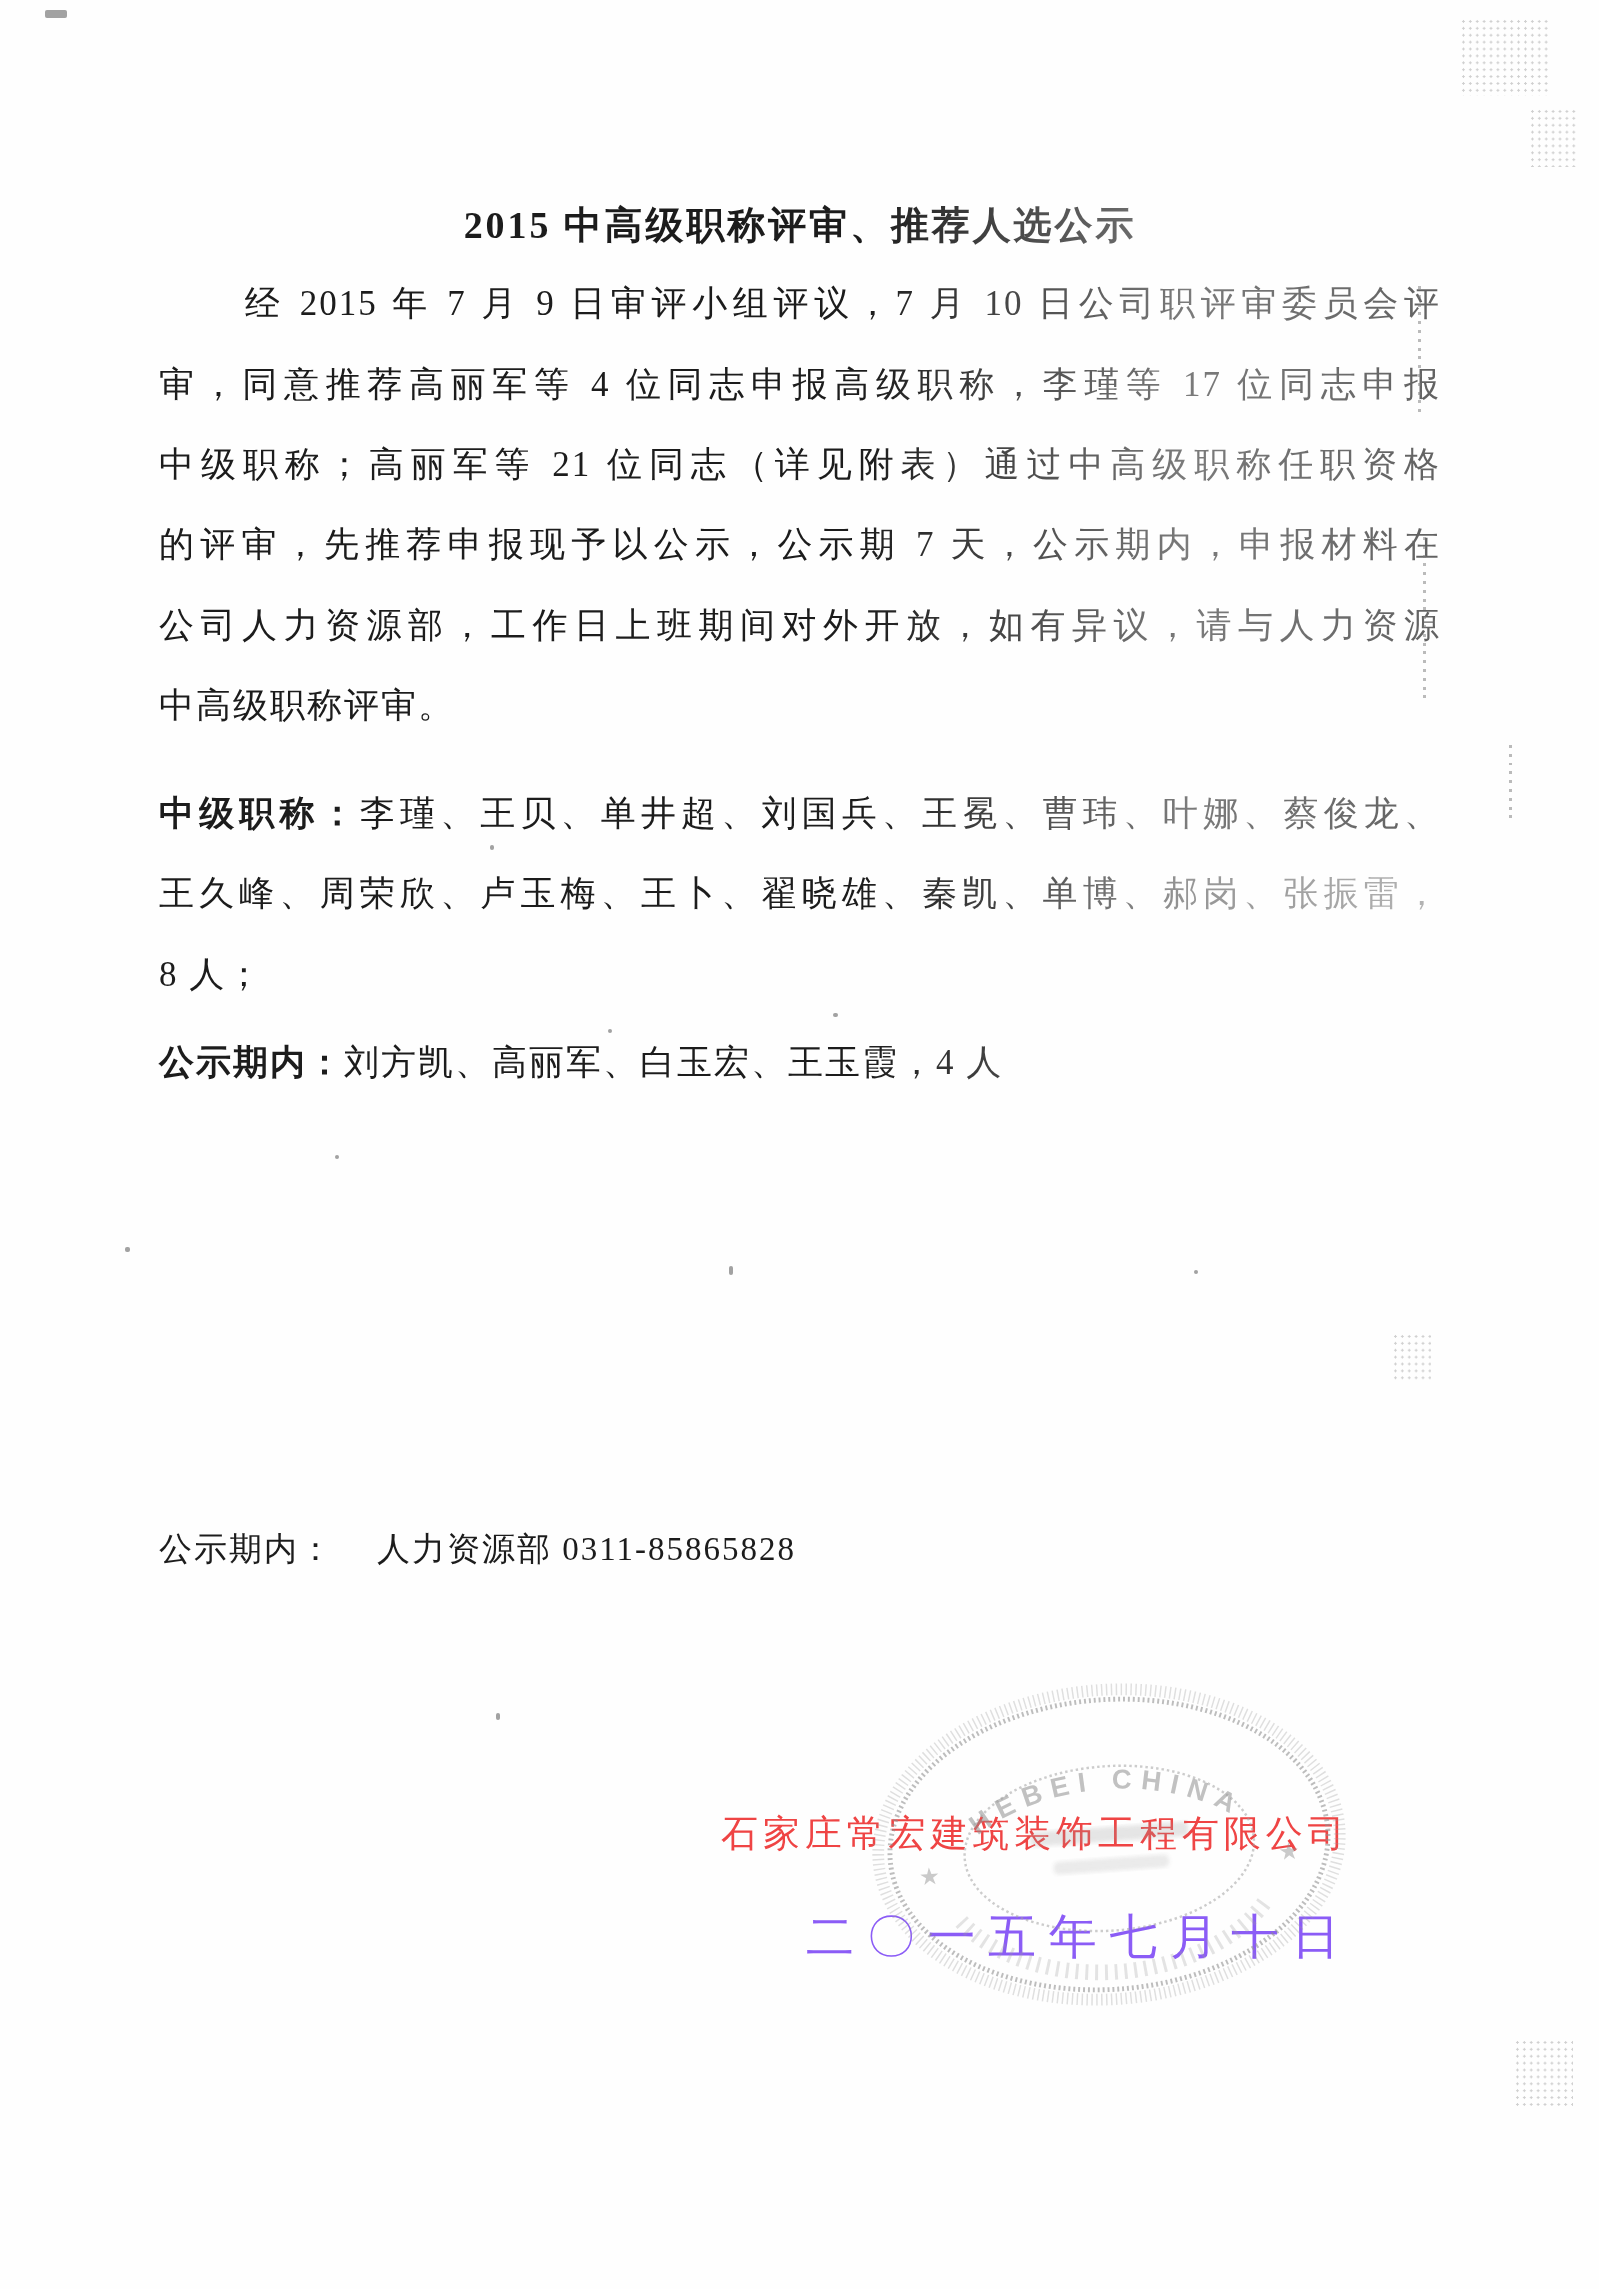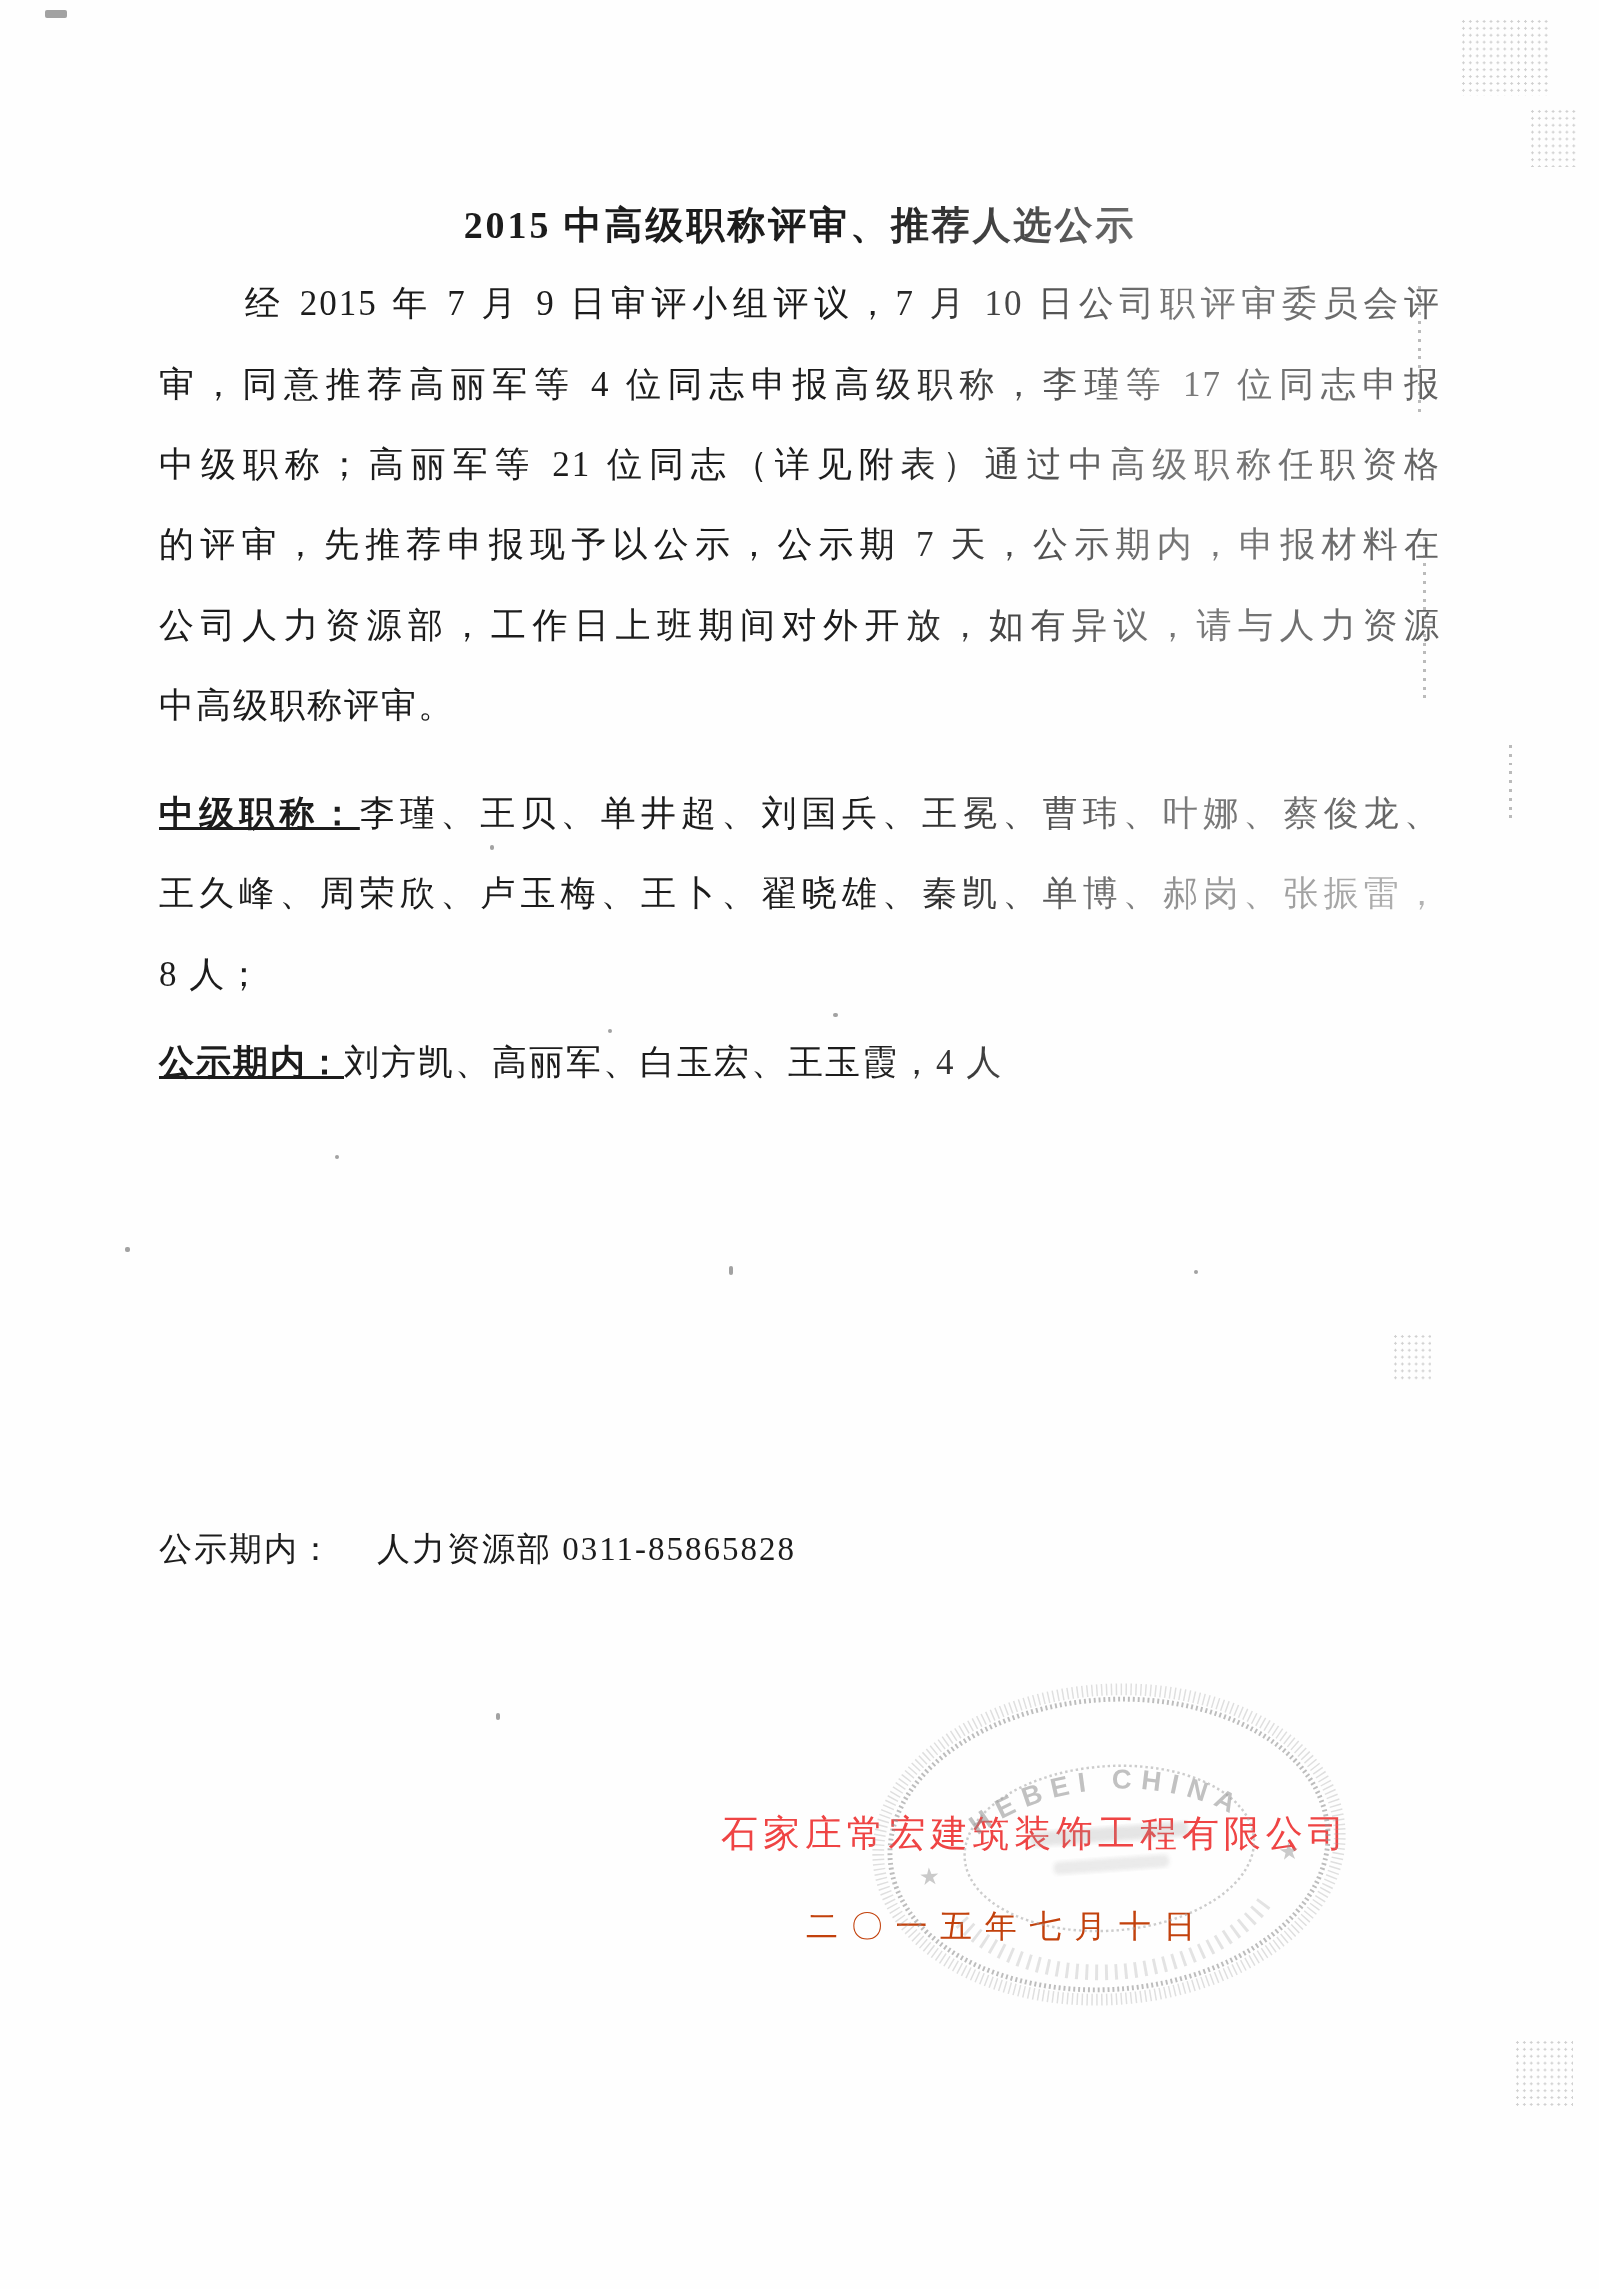--- a/index.html
+++ b/index.html
@@ -23,30 +23,30 @@
   }
   .just { text-align:justify; text-align-last:justify; }
   .doc-title {
     top:202px;
     text-align:center;
     font-weight:bold;
     font-size:38px;
     letter-spacing:2.9px;
   }
   .indent { display:inline-block; width:82px; }
-  .bold { font-weight:bold;text-decoration:underline; }
+  .bold { font-weight:bold; }
   .contact-line { top:1529px; font-size:33px; }
   .contact-gap { display:inline-block; width:43px; }
   .company-line {
     position:absolute; left:721px; top:1809px;
     font-size:37px; letter-spacing:4.9px; color:#ef4444;
   }
   .date-line {
     position:absolute; left:806px; top:1905px;
-    font-size:32px; letter-spacing:12.7px; color:#c2410c;
+    font-size:48px; letter-spacing:12.7px; color:#8b5cf6;
   }
   
   .fade-overlay {
     position:absolute; left:863px; top:167px; width:588px; height:941px;
     background:linear-gradient(to right, rgba(254,254,254,0) 0%, rgba(254,254,254,0.42) 55%, rgba(254,254,254,0.30) 100%);
     pointer-events:none;
   }
   .fade-overlay2 {
     position:absolute; left:1029px; top:833px; width:421px; height:147px;
     background:linear-gradient(to right, rgba(254,254,254,0) 0%, rgba(254,254,254,0.55) 100%);

